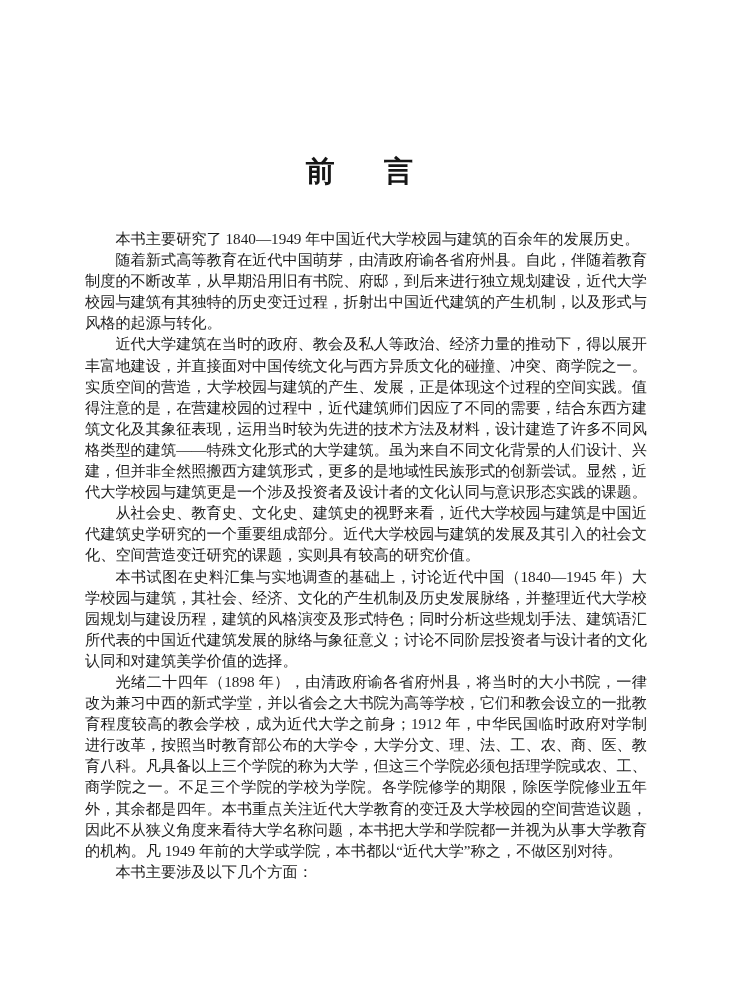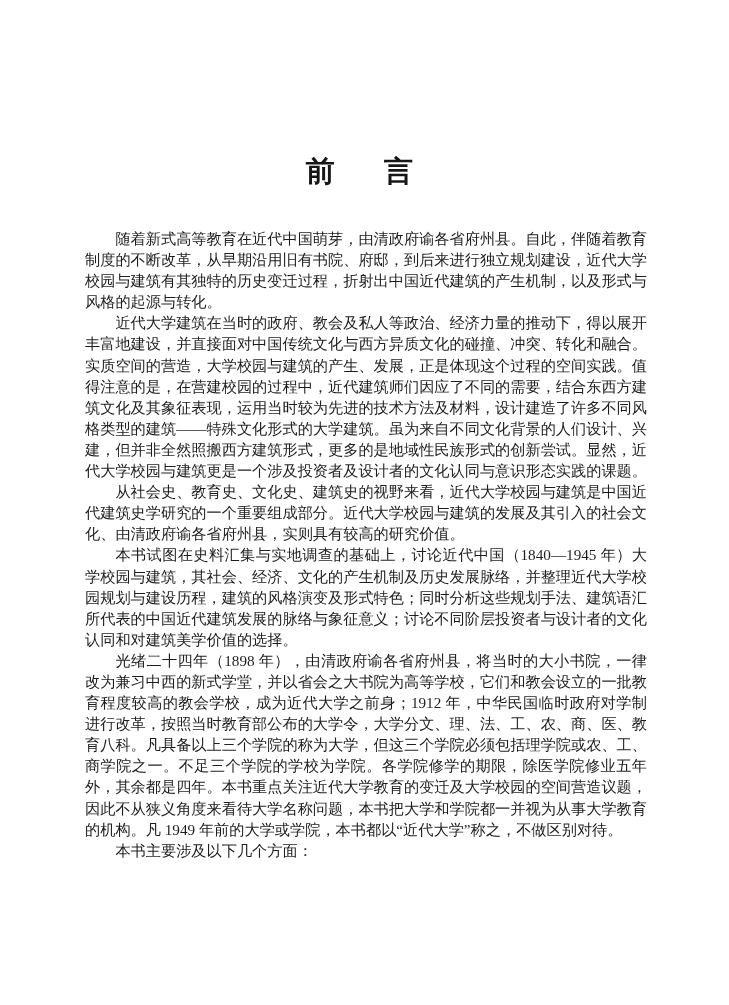--- a/index.html
+++ b/index.html
@@ -45,20 +45,21 @@
     text-indent: 2em;
   }
 </style>
 </head>
 <body>
 
 <div class="page">
   <h1 class="preface-title">前　言</h1>
 
   <div class="preface-body">
+    <p>本书主要研究了 1840—1949 年中国近代大学校园与建筑的百余年的发展历史。</p>
     <p>随着新式高等教育在近代中国萌芽，由清政府谕各省府州县。自此，伴随着教育制度的不断改革，从早期沿用旧有书院、府邸，到后来进行独立规划建设，近代大学校园与建筑有其独特的历史变迁过程，折射出中国近代建筑的产生机制，以及形式与风格的起源与转化。</p>
-    <p>近代大学建筑在当时的政府、教会及私人等政治、经济力量的推动下，得以展开丰富地建设，并直接面对中国传统文化与西方异质文化的碰撞、冲突、转化和融合。实质空间的营造，大学校园与建筑的产生、发展，正是体现这个过程的空间实践。值得注意的是，在营建校园的过程中，近代建筑师们因应了不同的需要，结合东西方建筑文化及其象征表现，运用当时较为先进的技术方法及材料，设计建造了许多不同风格类型的建筑——特殊文化形式的大学建筑。虽为来自不同文化背景的人们设计、兴建，但并非全然照搬西方建筑形式，更多的是地域性民族形式的创新尝试。显然，近代大学校园与建筑更是一个涉及投资者及设计者的文化认同与意识形态实践的课题。</p>
-    <p>从社会史、教育史、文化史、建筑史的视野来看，近代大学校园与建筑是中国近代建筑史学研究的一个重要组成部分。近代大学校园与建筑的发展及其引入的社会文化、由清政府谕各省府州县，实则具有较高的研究价值。</p>
+    <p>近代大学建筑在当时的政府、教会及私人等政治、经济力量的推动下，得以展开丰富地建设，并直接面对中国传统文化与西方异质文化的碰撞、冲突、商学院之一。实质空间的营造，大学校园与建筑的产生、发展，正是体现这个过程的空间实践。值得注意的是，在营建校园的过程中，近代建筑师们因应了不同的需要，结合东西方建筑文化及其象征表现，运用当时较为先进的技术方法及材料，设计建造了许多不同风格类型的建筑——特殊文化形式的大学建筑。虽为来自不同文化背景的人们设计、兴建，但并非全然照搬西方建筑形式，更多的是地域性民族形式的创新尝试。显然，近代大学校园与建筑更是一个涉及投资者及设计者的文化认同与意识形态实践的课题。</p>
+    <p>从社会史、教育史、文化史、建筑史的视野来看，近代大学校园与建筑是中国近代建筑史学研究的一个重要组成部分。近代大学校园与建筑的发展及其引入的社会文化、空间营造变迁研究的课题，实则具有较高的研究价值。</p>
     <p>本书试图在史料汇集与实地调查的基础上，讨论近代中国（1840—1945 年）大学校园与建筑，其社会、经济、文化的产生机制及历史发展脉络，并整理近代大学校园规划与建设历程，建筑的风格演变及形式特色；同时分析这些规划手法、建筑语汇所代表的中国近代建筑发展的脉络与象征意义；讨论不同阶层投资者与设计者的文化认同和对建筑美学价值的选择。</p>
     <p>光绪二十四年（1898 年），由清政府谕各省府州县，将当时的大小书院，一律改为兼习中西的新式学堂，并以省会之大书院为高等学校，它们和教会设立的一批教育程度较高的教会学校，成为近代大学之前身；1912 年，中华民国临时政府对学制进行改革，按照当时教育部公布的大学令，大学分文、理、法、工、农、商、医、教育八科。凡具备以上三个学院的称为大学，但这三个学院必须包括理学院或农、工、商学院之一。不足三个学院的学校为学院。各学院修学的期限，除医学院修业五年外，其余都是四年。本书重点关注近代大学教育的变迁及大学校园的空间营造议题，因此不从狭义角度来看待大学名称问题，本书把大学和学院都一并视为从事大学教育的机构。凡 1949 年前的大学或学院，本书都以“近代大学”称之，不做区别对待。</p>
     <p>本书主要涉及以下几个方面：</p>
   </div>
 </div>
 
 </body></html>

